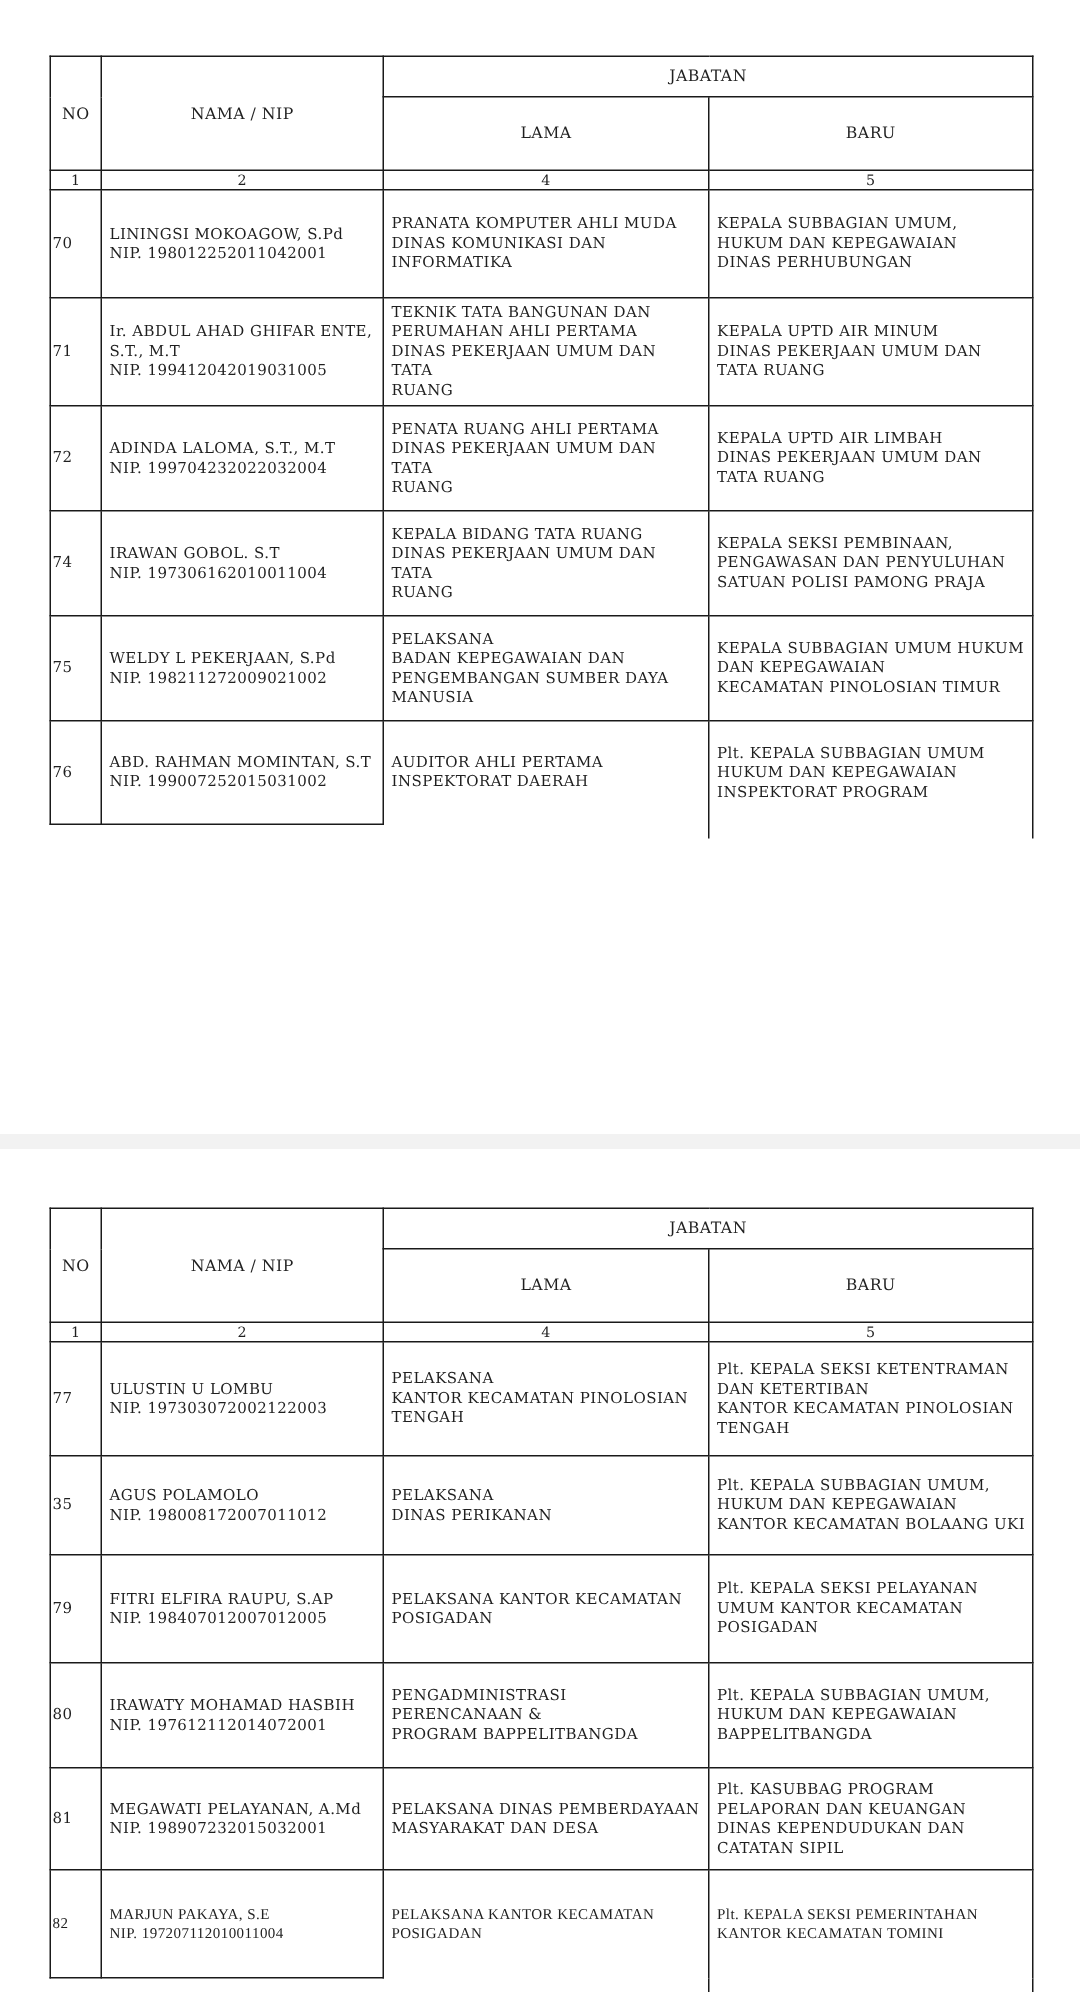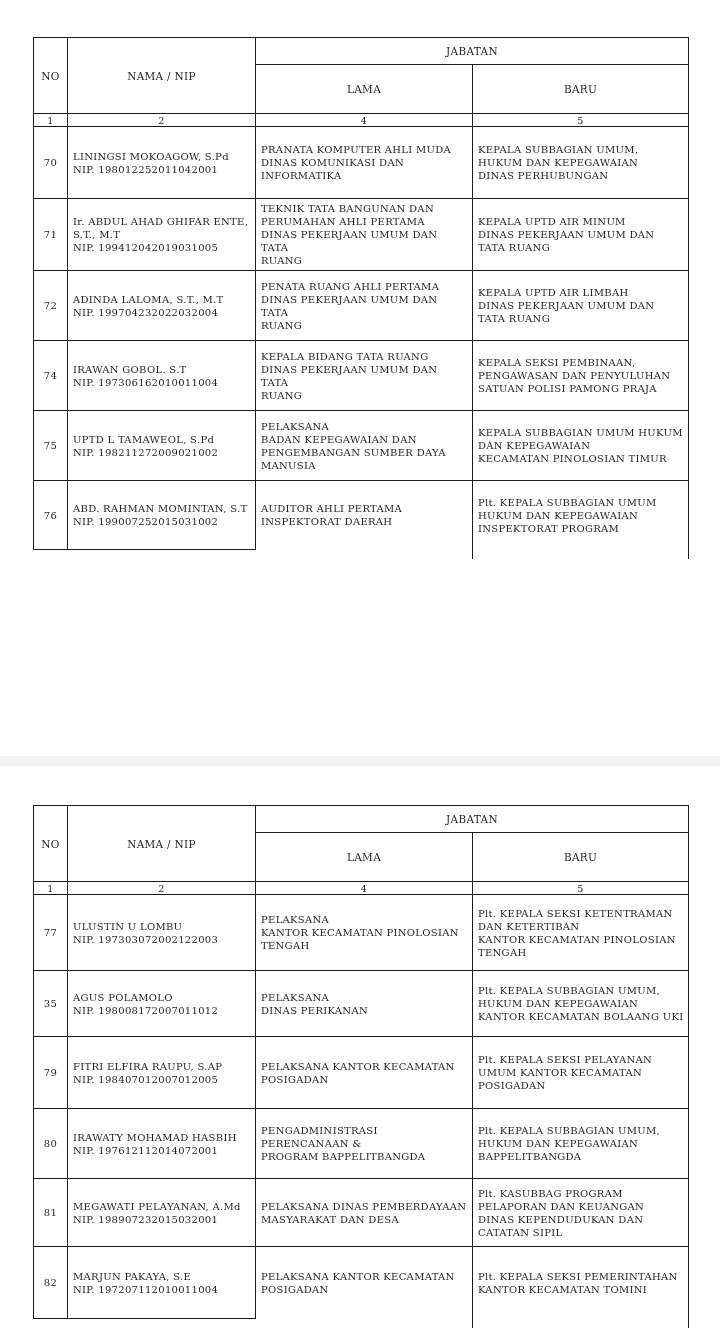--- a/index.html
+++ b/index.html
@@ -34,21 +34,21 @@
   tr.hdr-a{height:27px;}
   tr.hdr-b{height:49px;}
   tr.nums{height:13px;}
   tr.nums th{font-size:9.5px;padding:0 2px;}
   td{
     padding:2px 4px 2px 5px;
     line-height:13px;
     white-space:pre-line;
     text-align:left;
   }
-  td.c-no{text-align:center;padding:2px 1px;}
+  td.c-no{text-align:left;padding:2px 1px;}
   td.open-bottom{border-bottom:none;}
   tr.stub{height:9px;}
   tr.stub td{border:none;padding:0;}
   tr.stub td.stub-baru{border-left:1px solid var(--border);border-right:1px solid var(--border);}
 </style>
 </head>
 <body>
 
 <div class="viewport">
 
@@ -119,21 +119,21 @@
 NIP. 197306162010011004</td>
             <td class="c-lama">KEPALA BIDANG TATA RUANG
 DINAS PEKERJAAN UMUM DAN TATA
 RUANG</td>
             <td class="c-baru">KEPALA SEKSI PEMBINAAN,
 PENGAWASAN DAN PENYULUHAN
 SATUAN POLISI PAMONG PRAJA</td>
           </tr>
           <tr style="height: 70px;">
             <td class="c-no">75</td>
-            <td class="c-nama">UPTD L TAMAWEOL, S.Pd
+            <td class="c-nama">WELDY L PEKERJAAN, S.Pd
 NIP. 198211272009021002</td>
             <td class="c-lama">PELAKSANA
 BADAN KEPEGAWAIAN DAN
 PENGEMBANGAN SUMBER DAYA
 MANUSIA</td>
             <td class="c-baru">KEPALA SUBBAGIAN UMUM HUKUM
 DAN KEPEGAWAIAN
 KECAMATAN PINOLOSIAN TIMUR</td>
           </tr>
           <tr style="height: 69px;">
@@ -229,21 +229,21 @@
             <td class="c-no">81</td>
             <td class="c-nama">MEGAWATI PELAYANAN, A.Md
 NIP. 198907232015032001</td>
             <td class="c-lama">PELAKSANA DINAS PEMBERDAYAAN
 MASYARAKAT DAN DESA</td>
             <td class="c-baru">Plt. KASUBBAG PROGRAM
 PELAPORAN DAN KEUANGAN
 DINAS KEPENDUDUKAN DAN
 CATATAN SIPIL</td>
           </tr>
-          <tr style="height: 72px;">
+          <tr style="height: 72px; font-family: Liberation Serif, serif;">
             <td class="c-no">82</td>
             <td class="c-nama">MARJUN PAKAYA, S.E
 NIP. 197207112010011004</td>
             <td class="c-lama open-bottom">PELAKSANA KANTOR KECAMATAN
 POSIGADAN</td>
             <td class="c-baru open-bottom">Plt. KEPALA SEKSI PEMERINTAHAN
 KANTOR KECAMATAN TOMINI</td>
           </tr>
           <tr class="stub">
             <td class="stub-empty" colspan="2"></td>

